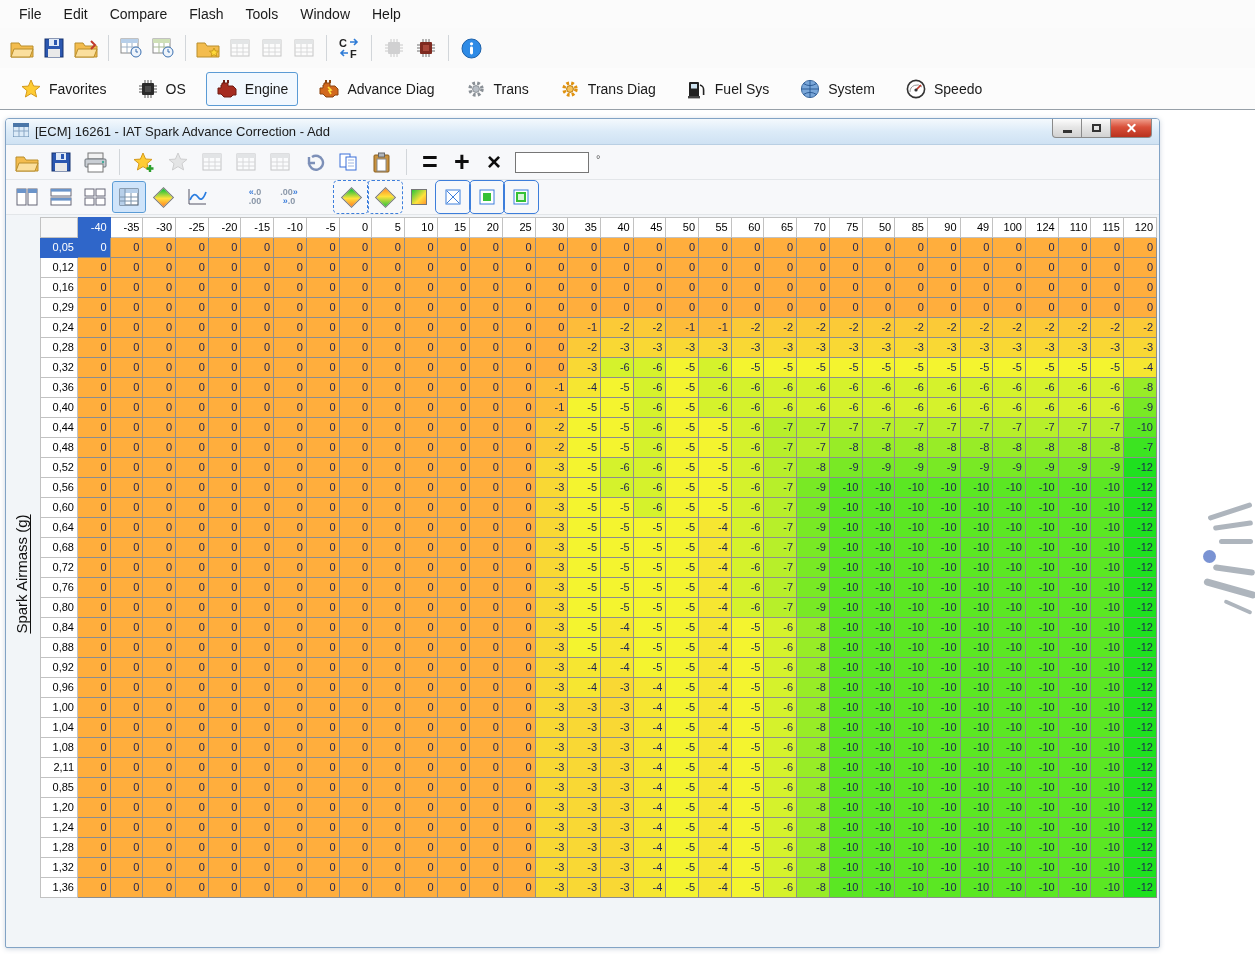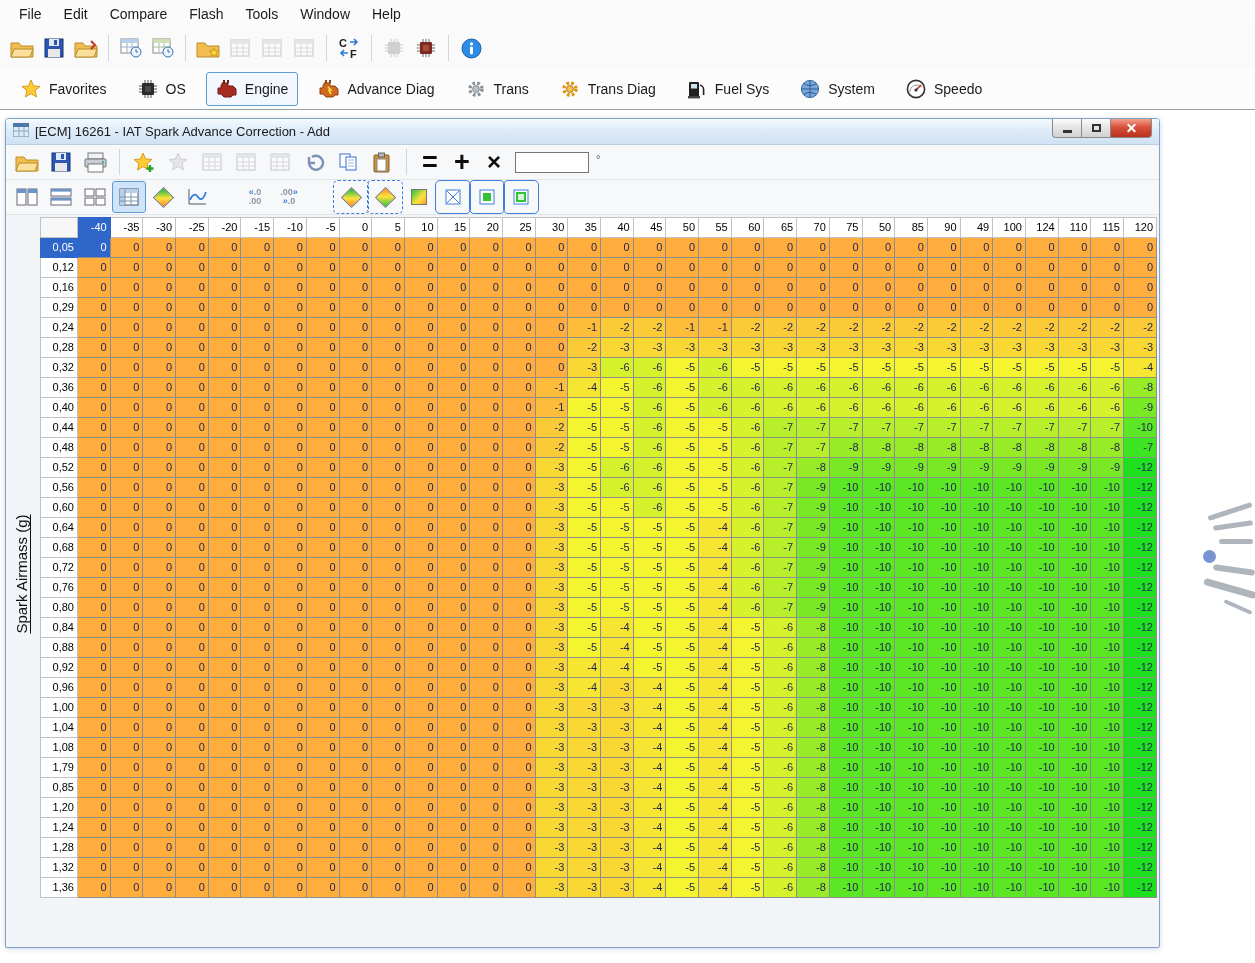--- a/index.html
+++ b/index.html
@@ -1444,21 +1444,21 @@
               <td style="background:hsl(102.85714285714286,80%,52%)">-10</td>
               <td style="background:hsl(102.85714285714286,80%,52%)">-10</td>
               <td style="background:hsl(102.85714285714286,80%,52%)">-10</td>
               <td style="background:hsl(102.85714285714286,80%,52%)">-10</td>
               <td style="background:hsl(102.85714285714286,80%,52%)">-10</td>
               <td style="background:hsl(102.85714285714286,80%,52%)">-10</td>
               <td style="background:hsl(102.85714285714286,80%,52%)">-10</td>
               <td style="background:hsl(120,76%,50%)">-12</td>
             </tr>
             <tr>
-              <th class="rowh">1,79</th>
+              <th class="rowh">2,11</th>
               <td style="background:hsl(35,100%,62%)">0</td>
               <td style="background:hsl(35,100%,62%)">0</td>
               <td style="background:hsl(35,100%,62%)">0</td>
               <td style="background:hsl(35,100%,62%)">0</td>
               <td style="background:hsl(35,100%,62%)">0</td>
               <td style="background:hsl(35,100%,62%)">0</td>
               <td style="background:hsl(35,100%,62%)">0</td>
               <td style="background:hsl(35,100%,62%)">0</td>
               <td style="background:hsl(35,100%,62%)">0</td>
               <td style="background:hsl(35,100%,62%)">0</td>

